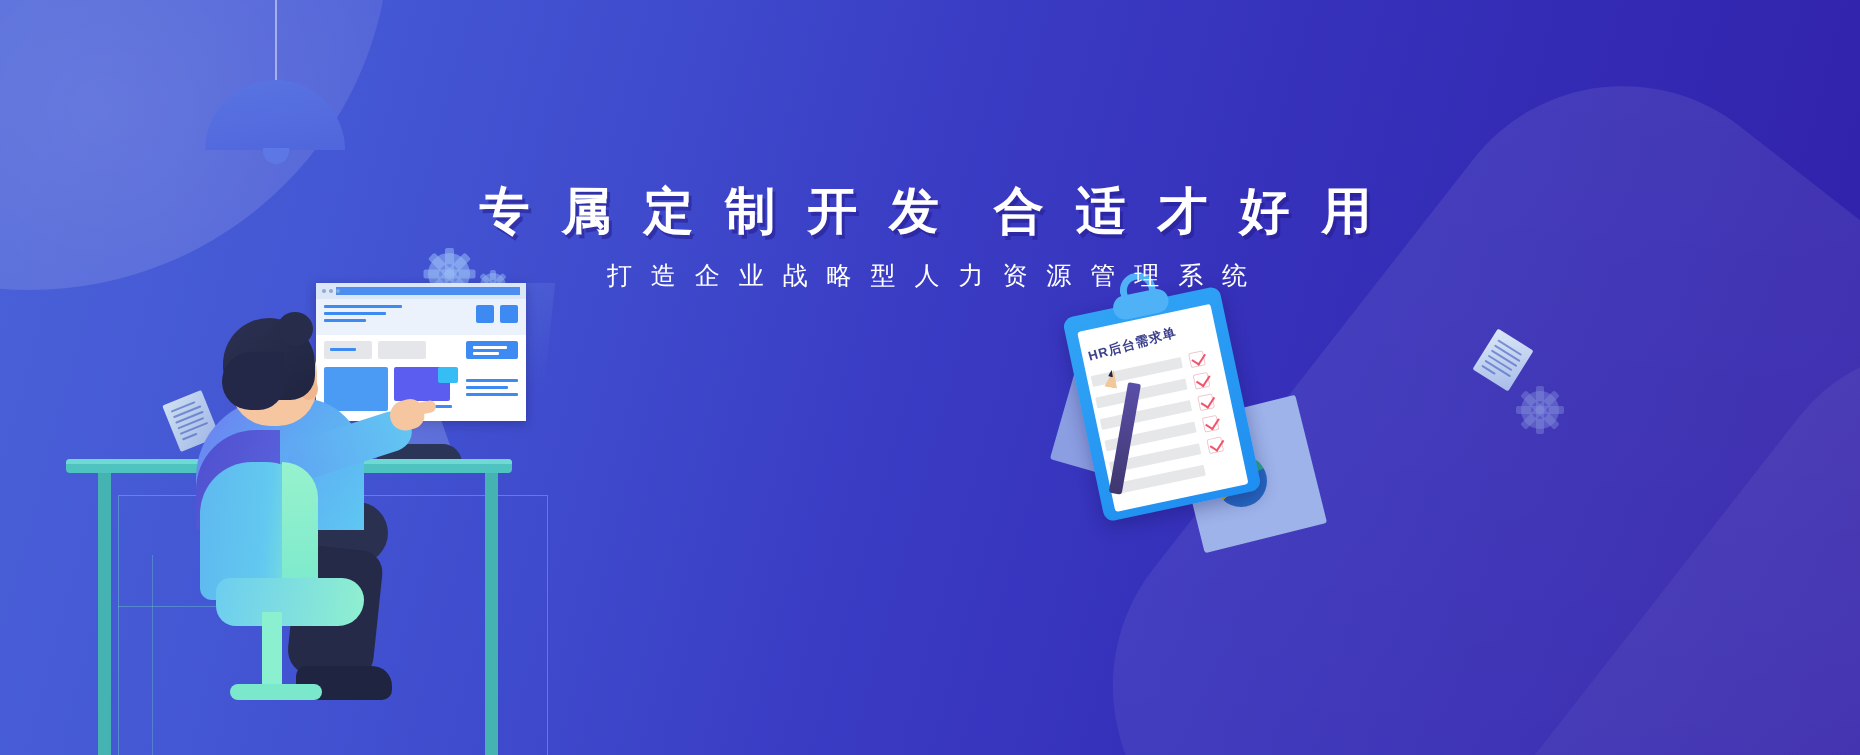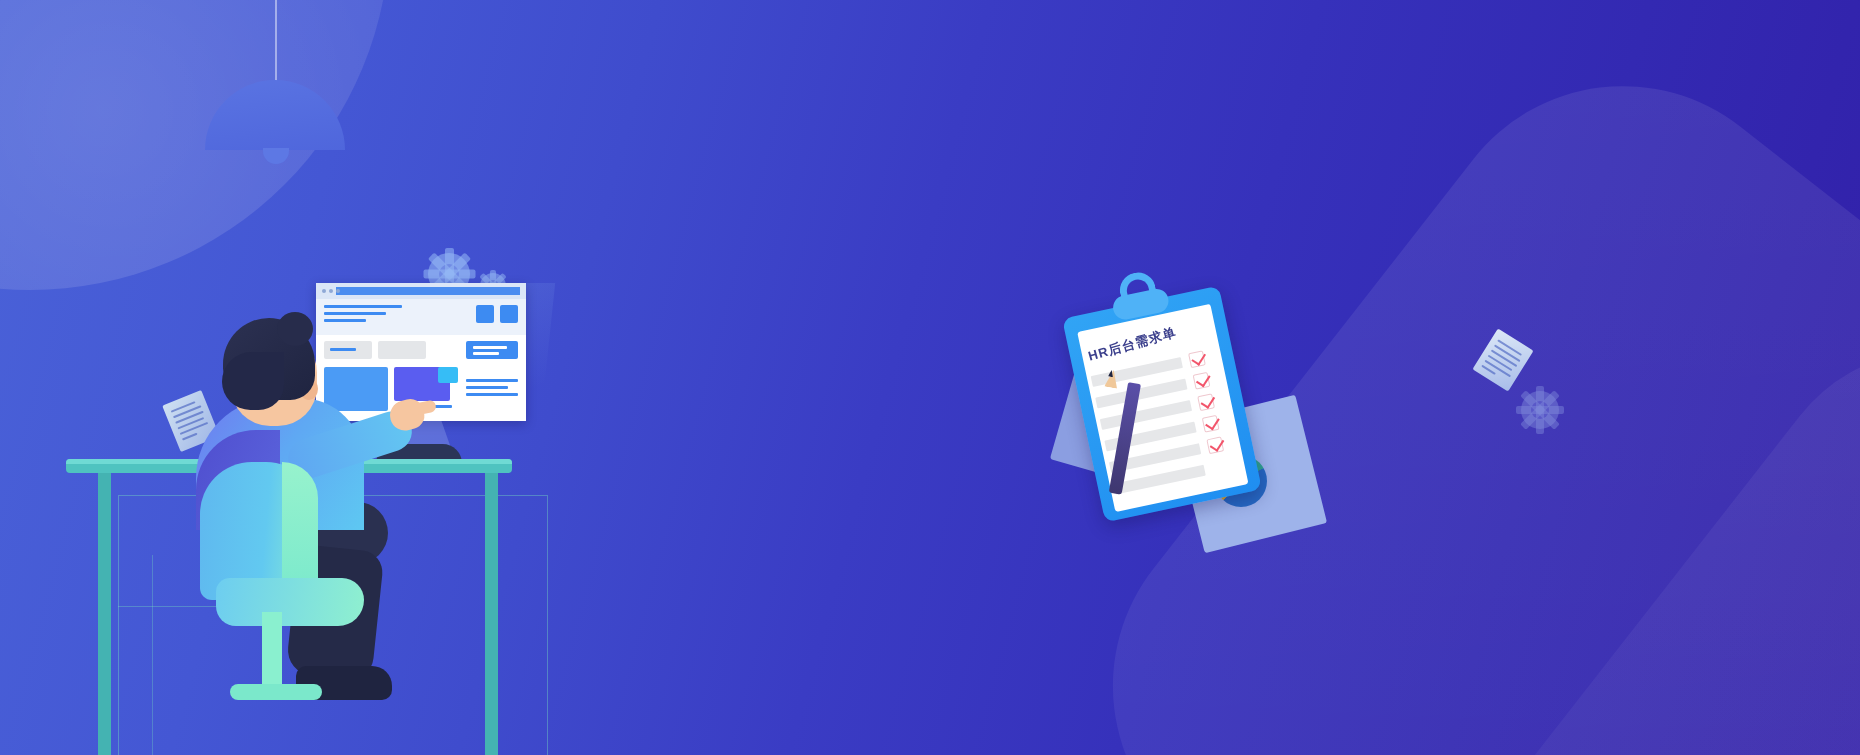--- a/index.html
+++ b/index.html
@@ -406,14 +406,18 @@
     <div class="check" style="left:116px;top:82px;"></div>
     <div class="check" style="left:116px;top:104px;"></div>
     <div class="check" style="left:116px;top:126px;"></div>
     <div class="check" style="left:116px;top:148px;"></div>
 
     <div id="pencil"></div>
     <div id="pencil-tip"></div>
     <div id="pencil-lead"></div>
   </div>
 
+  <div class="layer" id="text-block">
+    <div id="headline">专 属 定 制 开 发  合 适 才 好 用</div>
+    <div id="subhead">打 造 企 业 战 略 型 人 力 资 源 管 理 系 统</div>
+  </div>
 
 </div>
 
 </body></html>

